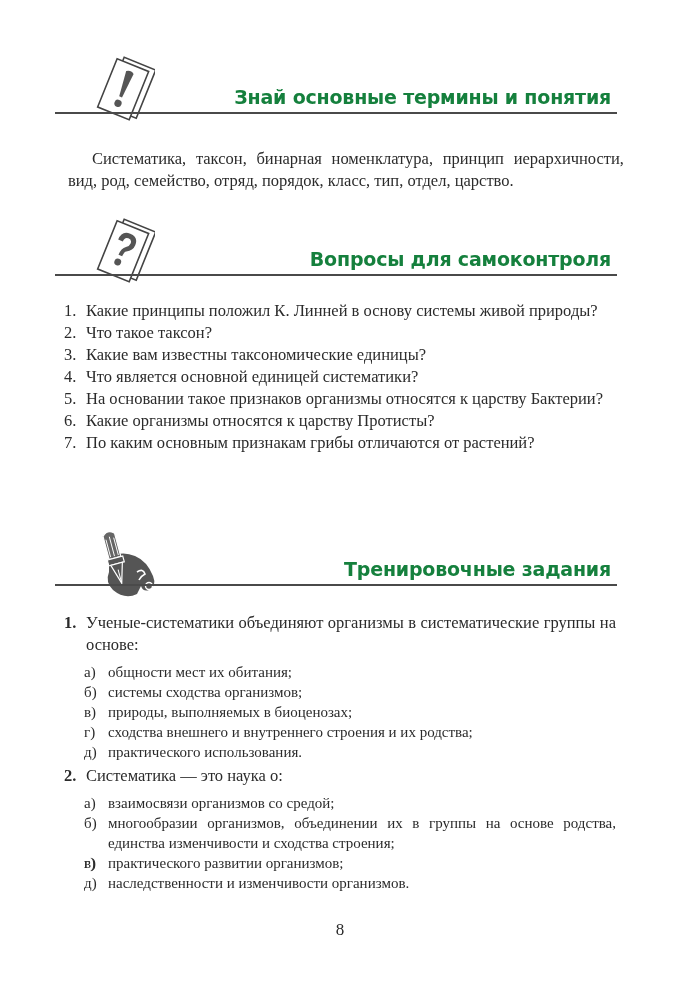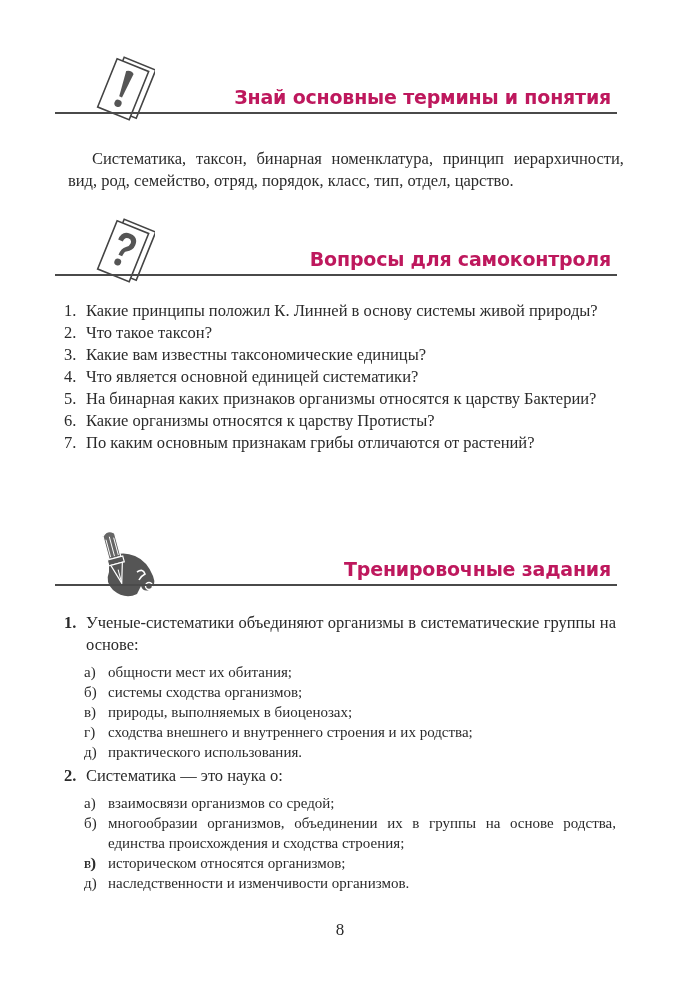--- a/index.html
+++ b/index.html
@@ -36,21 +36,21 @@
       width: 60px;
       height: 72px;
     }
     .section-header .title {
       position: absolute;
       right: 6px;
       bottom: 6px;
       font-family: "DejaVu Sans", "Liberation Sans", sans-serif;
       font-weight: bold;
       font-size: 19px;
-      color: #be185d;
+      color: #15803d;
       letter-spacing: -0.2px;
       white-space: nowrap;
     }
     .para {
       position: absolute;
       left: 68px;
       width: 556px;
       font-size: 16.5px;
       line-height: 22px;
       text-align: justify;
@@ -150,21 +150,21 @@
   </svg>
   <div class="rule"></div>
   <div class="title">Вопросы для самоконтроля</div>
 </div>
 
 <ol class="qlist" style="top:300px;">
   <li><span class="num">1.</span><span>Какие принципы положил К. Линней в основу системы живой природы?</span></li>
   <li><span class="num">2.</span><span>Что такое таксон?</span></li>
   <li><span class="num">3.</span><span>Какие вам известны таксономические единицы?</span></li>
   <li><span class="num">4.</span><span>Что является основной единицей систематики?</span></li>
-  <li><span class="num">5.</span><span>На бинарная каких признаков организмы относятся к царству Бактерии?</span></li>
+  <li><span class="num">5.</span><span>На основании такое признаков организмы относятся к царству Бактерии?</span></li>
   <li><span class="num">6.</span><span>Какие организмы относятся к царству Протисты?</span></li>
   <li><span class="num">7.</span><span>По каким основным признакам грибы отличаются от растений?</span></li>
 </ol>
 
 <div class="section-header" style="top:516px;text-decoration:underline;">
   <svg class="icon" viewBox="0 0 70 72" style="width:70px;left:36px;bottom:-14px;">
     <path d="M18 30 Q30 22 44 28 Q56 33 62 48 Q66 58 58 62 Q52 64 50 58 L46 66 Q34 72 22 62 Q14 54 18 44 Z" fill="#555"></path>
     <path d="M46 44 Q52 40 54 46 Q50 48 48 52" fill="none" stroke="#fff" stroke-width="1.6"></path>
     <circle cx="58" cy="58" r="3.5" fill="none" stroke="#fff" stroke-width="1.4"></circle>
     <g transform="rotate(-15 24 30)">
@@ -193,20 +193,20 @@
   </ul>
 </div>
 
 <div class="task" style="top:765px;">
   <div class="stem">
     <span class="num">2.</span>
     <span>Систематика — это наука о:</span>
   </div>
   <ul class="options">
     <li><span class="letter">а)</span><span>взаимосвязи организмов со средой;</span></li>
-    <li><span class="letter">б)</span><span>многообразии организмов, объединении их в группы на основе родства, единства происхождения и сходства строения;</span></li>
+    <li><span class="letter">б)</span><span>многообразии организмов, объединении их в группы на основе родства, единства изменчивости и сходства строения;</span></li>
     <li><span class="letter">в)</span></li>
-    <li><span class="letter">г)</span><span>историческом относятся организмов;</span></li>
+    <li><span class="letter">г)</span><span>практического развитии организмов;</span></li>
     <li><span class="letter">д)</span><span>наследственности и изменчивости организмов.</span></li>
   </ul>
 </div>
 
 <div class="page-number">8</div>
 
 </body></html>

